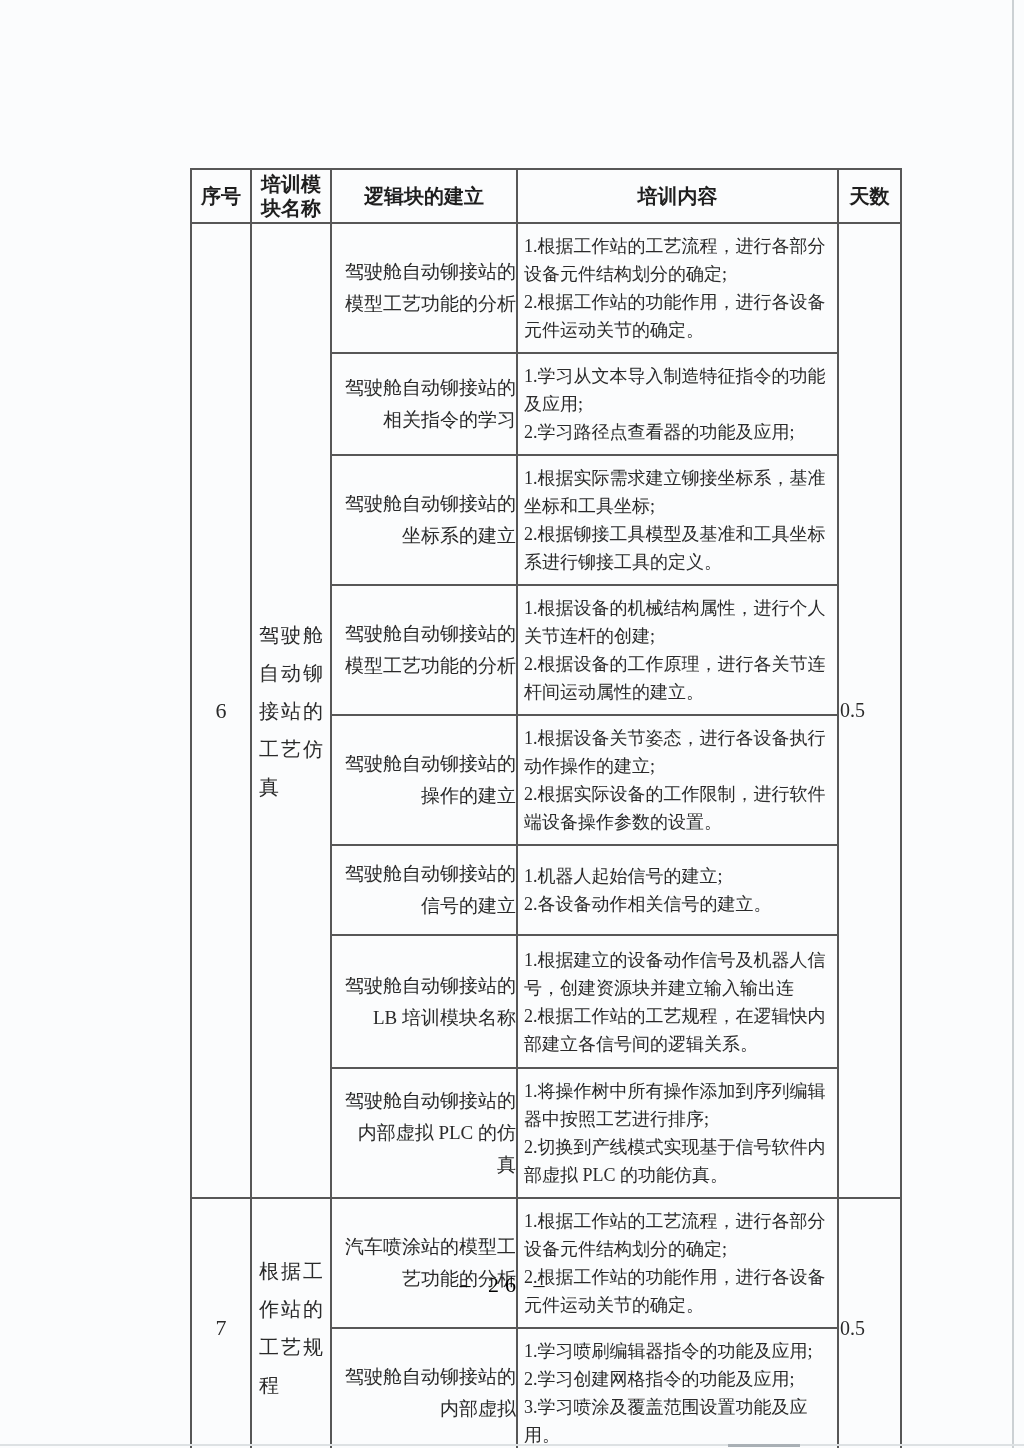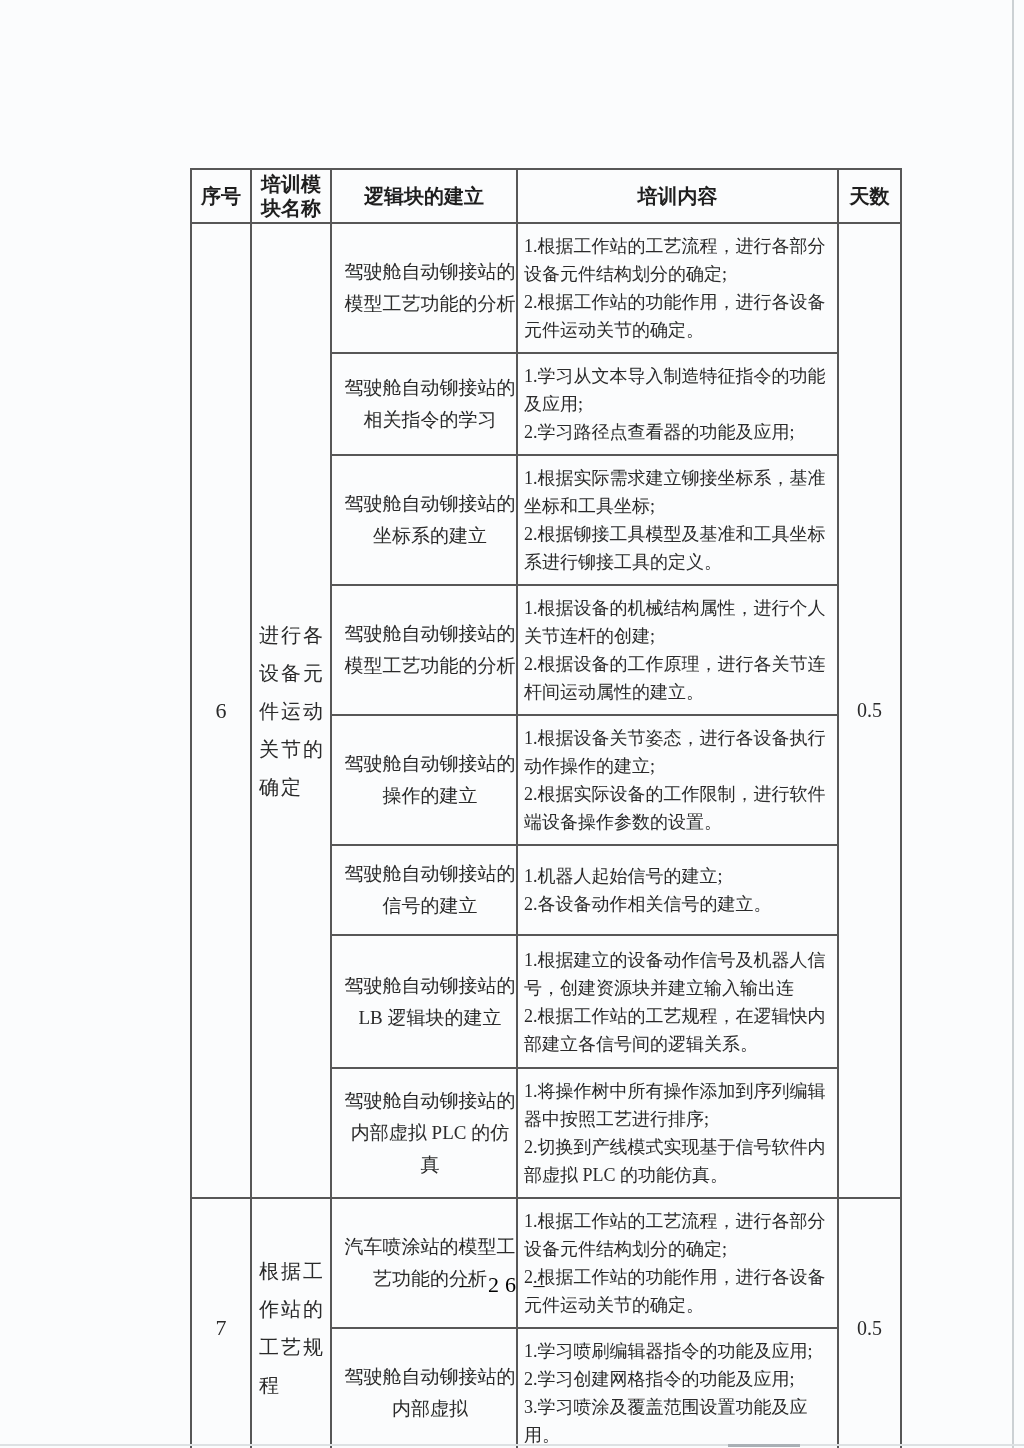--- a/index.html
+++ b/index.html
@@ -33,31 +33,31 @@
   td.no{
     text-align:center;font-size:22px;color:#2a2a2a;
   }
   td.module{
     font-size:20px;line-height:38px;letter-spacing:2px;
     text-align:left;padding:0 5px 0 7px;color:#2a2a2a;
     word-break:break-all;
   }
   td.type{
     font-size:19px;line-height:32px;
-    text-align:center;padding:4px 0 4px 12px;color:#2a2a2a;
+    text-align:right;padding:4px 0 4px 12px;color:#2a2a2a;
     word-break:break-all;
     font-family:Liberation Serif, serif;
   }
   td.content{
     font-size:18px;line-height:28px;
     text-align:left;padding:8px 0 8px 6px;color:#2a2a2a;
     white-space:pre-line;word-break:break-all;
   }
   td.days{
-    text-align:center;font-size:20px;color:#2a2a2a;
+    font-size:20px;color:#2a2a2a;
   }
   .footer{
     position:absolute;left:150px;top:1272px;width:710px;
     text-align:center;font-size:22px;letter-spacing:6px;color:#000000;
   }
 </style>
 </head>
 <body>
 
 <div class="page">
@@ -74,21 +74,21 @@
         <tr style="height:48px">
       <th>序号</th>
       <th>培训模块名称</th>
       <th>逻辑块的建立</th>
       <th>培训内容</th>
       <th>天数</th>
     </tr>
 
     <tr style="height:110px">
       <td class="no" rowspan="8">6</td>
-      <td class="module" rowspan="8">进行各设备元件运动关节的确定</td>
+      <td class="module" rowspan="8">驾驶舱自动铆接站的工艺仿真</td>
       <td class="type">驾驶舱自动铆接站的模型工艺功能的分析</td>
       <td class="content">1.根据工作站的工艺流程，进行各部分设备元件结构划分的确定;
 2.根据工作站的功能作用，进行各设备元件运动关节的确定。</td>
       <td class="days" rowspan="8">0.5</td>
     </tr>
     <tr style="height:80px">
       <td class="type">驾驶舱自动铆接站的相关指令的学习</td>
       <td class="content">1.学习从文本导入制造特征指令的功能及应用;
 2.学习路径点查看器的功能及应用;</td>
     </tr>
@@ -106,21 +106,21 @@
       <td class="type">驾驶舱自动铆接站的操作的建立</td>
       <td class="content">1.根据设备关节姿态，进行各设备执行动作操作的建立;
 2.根据实际设备的工作限制，进行软件端设备操作参数的设置。</td>
     </tr>
     <tr style="height:90px">
       <td class="type">驾驶舱自动铆接站的信号的建立</td>
       <td class="content">1.机器人起始信号的建立;
 2.各设备动作相关信号的建立。</td>
     </tr>
     <tr style="height:133px">
-      <td class="type">驾驶舱自动铆接站的LB 逻辑块的建立</td>
+      <td class="type">驾驶舱自动铆接站的LB 培训模块名称</td>
       <td class="content">1.根据建立的设备动作信号及机器人信号，创建资源块并建立输入输出连
 2.根据工作站的工艺规程，在逻辑快内部建立各信号间的逻辑关系。</td>
     </tr>
     <tr style="height:103px">
       <td class="type">驾驶舱自动铆接站的内部虚拟 PLC 的仿真</td>
       <td class="content">1.将操作树中所有操作添加到序列编辑器中按照工艺进行排序;
 2.切换到产线模式实现基于信号软件内部虚拟 PLC 的功能仿真。</td>
     </tr>
 
     <tr style="height:100px">

